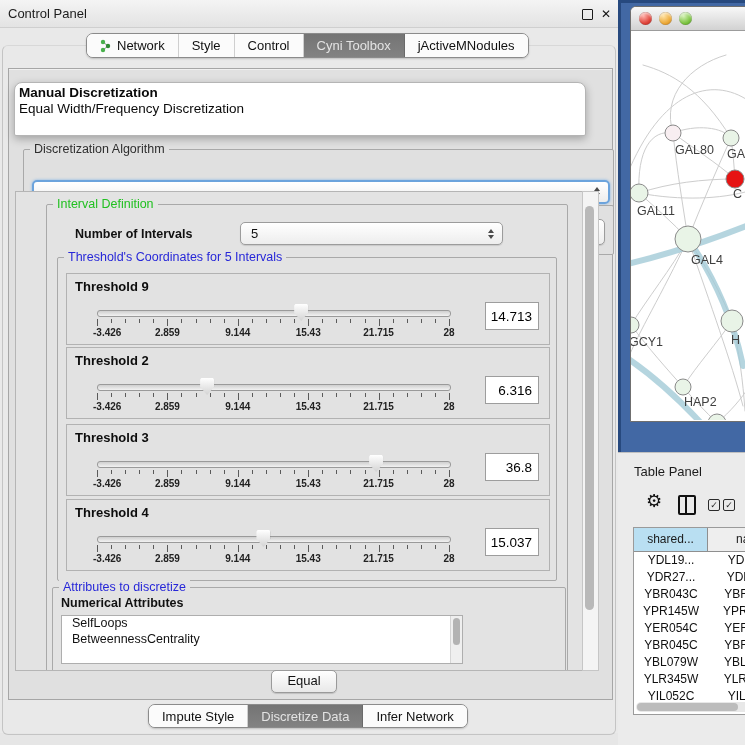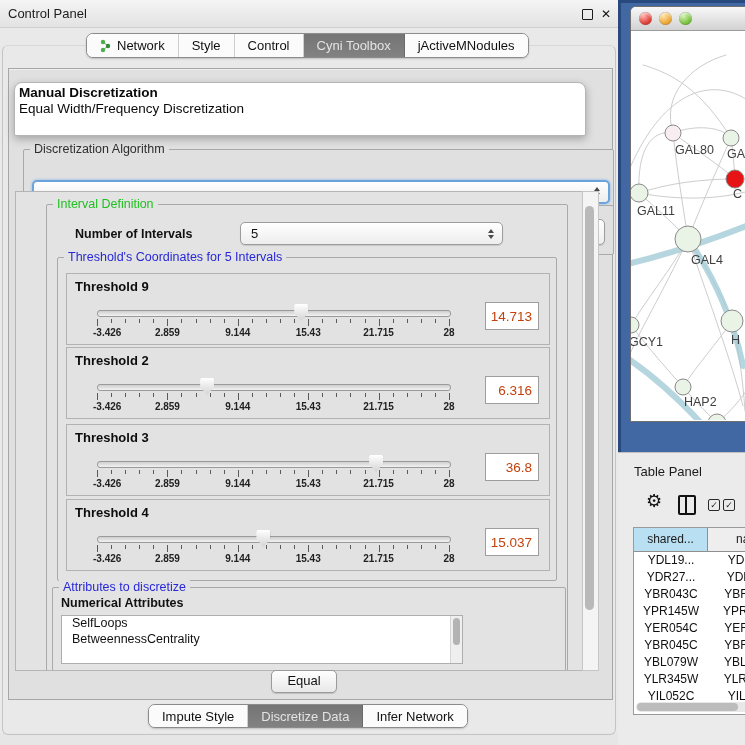--- a/index.html
+++ b/index.html
@@ -86,21 +86,21 @@
     background:linear-gradient(#cfcfcf,#f2f2f2);}
   .handle{position:absolute;top:-7px;width:14px;height:17px;transform:translateX(-50%);
     background:linear-gradient(#ffffff,#d3d3d3);
     clip-path:polygon(8% 0,92% 0,100% 10%,100% 52%,50% 100%,0 52%,0 10%);
     filter:drop-shadow(0 0 1px #787878);}
   .ticks{position:absolute;left:30px;top:45px;width:352px;height:8px;}
   .ticks i{position:absolute;top:0;width:1px;background:#5a5a5a;}
   .ticklabels{position:absolute;left:30px;top:53px;width:352px;height:11px;}
   .ticklabels span{position:absolute;font-size:10px;font-weight:600;color:#222;transform:translateX(-50%);white-space:nowrap;}
   .vbox{position:absolute;right:10px;top:28px;width:54px;height:28px;background:#fff;border:1px solid #9d9d9d;
-    font-size:13.5px;color:#c2410c;text-align:right;line-height:28px;padding-right:6px;box-sizing:border-box;}
+    font-size:13.5px;color:#000000;text-align:right;line-height:28px;padding-right:6px;box-sizing:border-box;}
 
   #g-attrs{left:36px;top:395px;width:512px;height:92px;background:#e3e3e3;}
   #g-attrs .gtitle{background:#e3e3e3;color:#2727d8;}
   #na-label{left:8px;top:8px;font-size:12.5px;font-weight:bold;color:#111;}
   #attr-list{left:8px;top:27px;width:400px;height:47px;background:#fff;border:1px solid #aeaeae;overflow:hidden;}
   #attr-list .item{font-size:12.5px;line-height:15.5px;padding-left:10px;color:#111;white-space:nowrap;}
   #attr-scroll{position:absolute;right:0;top:0;width:11px;height:100%;background:#efefef;border-left:1px solid #d5d5d5;}
   #attr-scroll .thumb{position:absolute;left:1.5px;top:2px;width:7px;height:27px;background:#b3b3b3;border-radius:4px;}
 
   #apply-btn{left:276px;top:671px;width:64px;height:21px;border:1px solid #9a9a9a;border-radius:5px;

